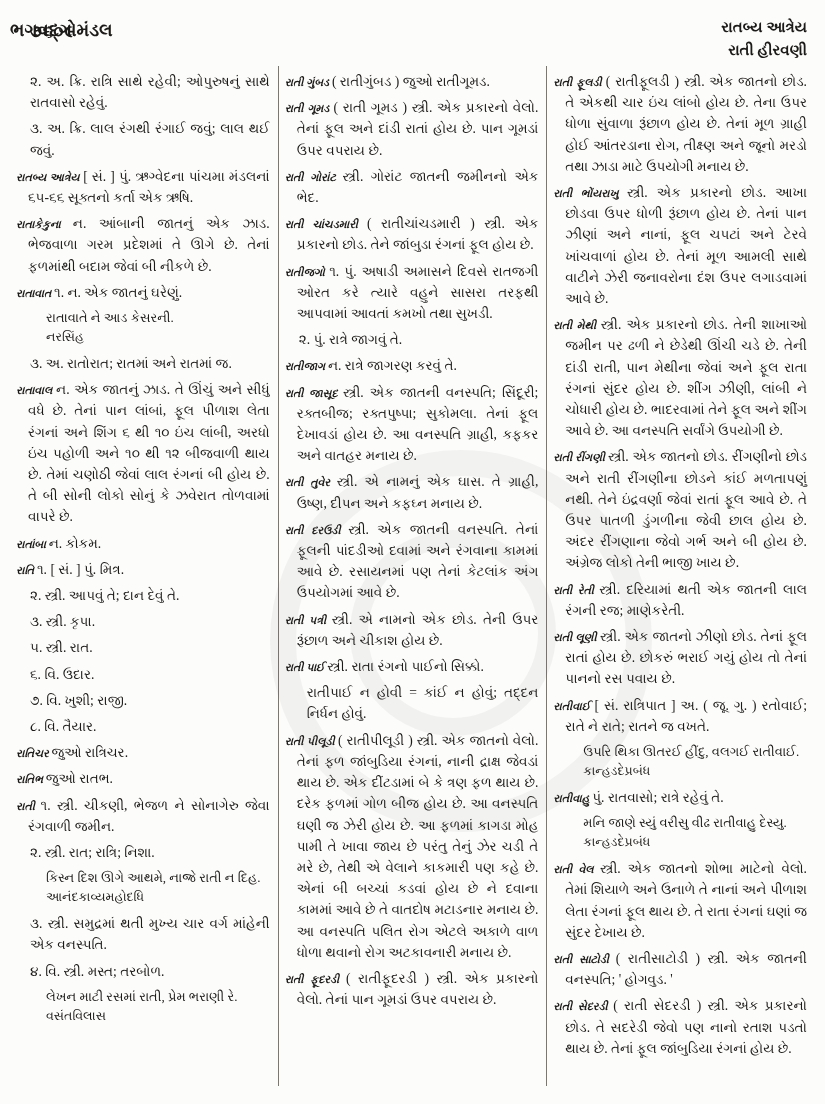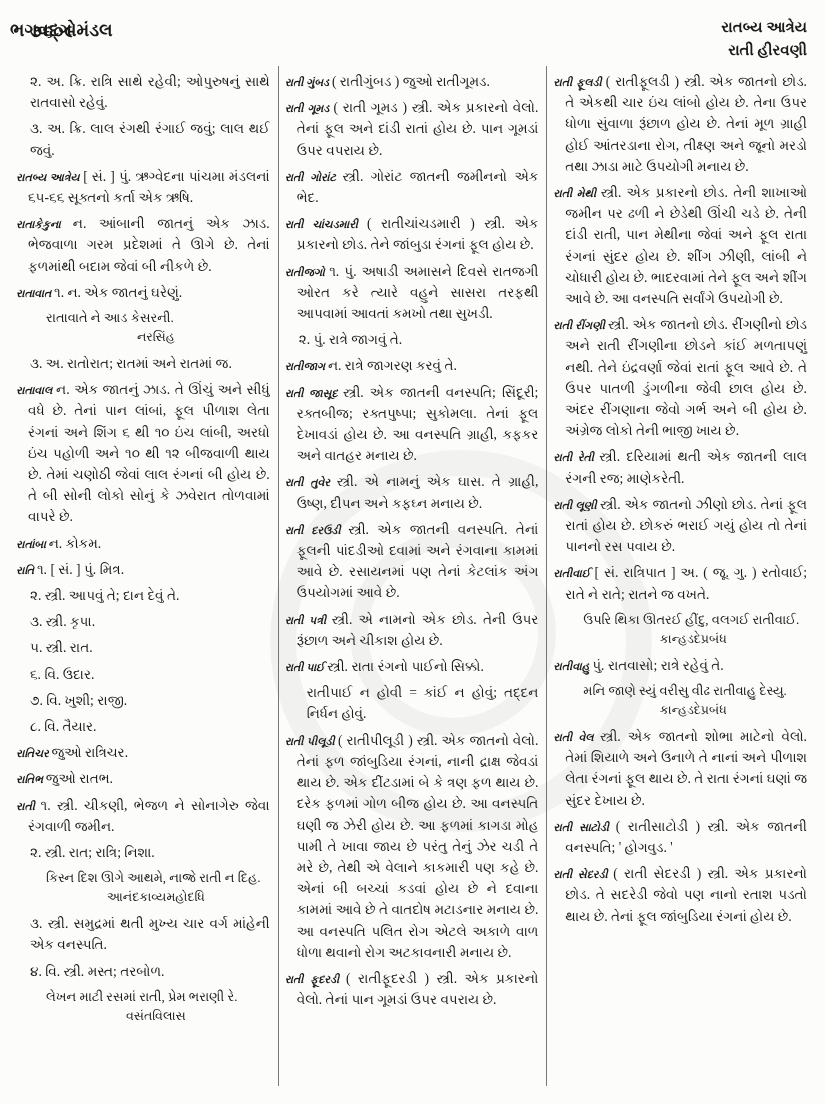--- a/index.html
+++ b/index.html
@@ -69,21 +69,21 @@
     padding-left:30px;
     font-size:13px;
   }
   .headword{
     font-weight:bold;
     font-size:11px;
     font-style:italic;
   }
   .attribution{
     display:block;
-    text-align:center;
+    text-align:left;
     padding-right:4px;
     font-size:12.6px;
   }
   .watermark{
     position:absolute;
     left:230px;top:420px;
     width:420px;height:420px;
     pointer-events:none;
     opacity:0.06;
   }
@@ -151,20 +151,21 @@
         <p class="para entry"><span class="headword">રાતી તુવેર </span>સ્ત્રી. એ નામનું એક ઘાસ. તે ગ્રાહી, ઉષ્ણ, દીપન અને કફઘ્ન મનાય છે.</p>
         <p class="para entry"><span class="headword">રાતી દરઉડી </span>સ્ત્રી. એક જાતની વનસ્પતિ. તેનાં ફૂલની પાંદડીઓ દવામાં અને રંગવાના કામમાં આવે છે. રસાયનમાં પણ તેનાં કેટલાંક અંગ ઉપયોગમાં આવે છે.</p>
         <p class="para entry"><span class="headword">રાતી પત્રી </span>સ્ત્રી. એ નામનો એક છોડ. તેની ઉપર રૂંછાળ અને ચીકાશ હોય છે.</p>
         <p class="para entry"><span class="headword">રાતી પાઈ </span>સ્ત્રી. રાતા રંગનો પાઈનો સિક્કો.</p>
         <p class="para idiom">રાતીપાઈ ન હોવી = કાંઈ ન હોવું; તદ્દન નિર્ધન હોવું.</p>
         <p class="para entry"><span class="headword">રાતી પીલૂડી </span>( રાતીપીલૂડી ) સ્ત્રી. એક જાતનો વેલો. તેનાં ફળ જાંબુડિયા રંગનાં, નાની દ્રાક્ષ જેવડાં થાય છે. એક દીંટડામાં બે કે ત્રણ ફળ થાય છે. દરેક ફળમાં ગોળ બીજ હોય છે. આ વનસ્પતિ ઘણી જ ઝેરી હોય છે. આ ફળમાં કાગડા મોહ પામી તે ખાવા જાય છે પરંતુ તેનું ઝેર ચડી તે મરે છે, તેથી એ વેલાને કાકમારી પણ કહે છે. એનાં બી બચ્ચાં કડવાં હોય છે ને દવાના કામમાં આવે છે તે વાતદોષ મટાડનાર મનાય છે. આ વનસ્પતિ પલિત રોગ એટલે અકાળે વાળ ધોળા થવાનો રોગ અટકાવનારી મનાય છે.</p>
         <p class="para entry"><span class="headword">રાતી ફૂદરડી </span>( રાતીફૂદરડી ) સ્ત્રી. એક પ્રકારનો વેલો. તેનાં પાન ગૂમડાં ઉપર વપરાય છે.</p>
       </div>
     <div class="column" id="col-2">
         <p class="para entry"><span class="headword">રાતી ફૂલડી </span>( રાતીફૂલડી ) સ્ત્રી. એક જાતનો છોડ. તે એકથી ચાર ઇંચ લાંબો હોય છે. તેના ઉપર ધોળા સુંવાળા રૂંછાળ હોય છે. તેનાં મૂળ ગ્રાહી હોઈ આંતરડાના રોગ, તીક્ષ્ણ અને જૂનો મરડો તથા ઝાડા માટે ઉપયોગી મનાય છે.</p>
+        <p class="para entry"><span class="headword">રાતી ભોંયરાખુ </span>સ્ત્રી. એક પ્રકારનો છોડ. આખા છોડવા ઉપર ધોળી રૂંછાળ હોય છે. તેનાં પાન ઝીણાં અને નાનાં, ફૂલ ચપટાં અને ટેરવે ખાંચવાળાં હોય છે. તેનાં મૂળ આમલી સાથે વાટીને ઝેરી જનાવરોના દંશ ઉપર લગાડવામાં આવે છે.</p>
         <p class="para entry"><span class="headword">રાતી મેથી </span>સ્ત્રી. એક પ્રકારનો છોડ. તેની શાખાઓ જમીન પર ઢળી ને છેડેથી ઊંચી ચડે છે. તેની દાંડી રાતી, પાન મેથીના જેવાં અને ફૂલ રાતા રંગનાં સુંદર હોય છે. શીંગ ઝીણી, લાંબી ને ચોધારી હોય છે. ભાદરવામાં તેને ફૂલ અને શીંગ આવે છે. આ વનસ્પતિ સર્વાંગે ઉપયોગી છે.</p>
         <p class="para entry"><span class="headword">રાતી રીંગણી </span>સ્ત્રી. એક જાતનો છોડ. રીંગણીનો છોડ અને રાતી રીંગણીના છોડને કાંઈ મળતાપણું નથી. તેને ઇંદ્રવર્ણા જેવાં રાતાં ફૂલ આવે છે. તે ઉપર પાતળી ડુંગળીના જેવી છાલ હોય છે. અંદર રીંગણાના જેવો ગર્ભ અને બી હોય છે. અંગ્રેજ લોકો તેની ભાજી ખાય છે.</p>
         <p class="para entry"><span class="headword">રાતી રેતી </span>સ્ત્રી. દરિયામાં થતી એક જાતની લાલ રંગની રજ; માણેકરેતી.</p>
         <p class="para entry"><span class="headword">રાતી લૂણી </span>સ્ત્રી. એક જાતનો ઝીણો છોડ. તેનાં ફૂલ રાતાં હોય છે. છોકરું ભરાઈ ગયું હોય તો તેનાં પાનનો રસ પવાય છે.</p>
         <p class="para entry"><span class="headword">રાતીવાઈ </span>[ સં. રાત્રિપાત ] અ. ( જૂ. ગુ. ) રતોવાઈ; રાતે ને રાતે; રાતને જ વખતે.</p>
         <p class="para quote">ઉપરિ થિકા ઊતરઈ હીંદુ, વલગઈ રાતીવાઈ.<span class="attribution">કાન્હડદેપ્રબંધ</span></p>
         <p class="para entry"><span class="headword">રાતીવાહુ </span>પું. રાતવાસો; રાત્રે રહેવું તે.</p>
         <p class="para quote">મનિ જાણે સ્યું વરીસુ વીઢ રાતીવાહુ દેસ્યુ.<span class="attribution">કાન્હડદેપ્રબંધ</span></p>
         <p class="para entry"><span class="headword">રાતી વેલ </span>સ્ત્રી. એક જાતનો શોભા માટેનો વેલો. તેમાં શિયાળે અને ઉનાળે તે નાનાં અને પીળાશ લેતા રંગનાં ફૂલ થાય છે. તે રાતા રંગનાં ઘણાં જ સુંદર દેખાય છે.</p>
         <p class="para entry"><span class="headword">રાતી સાટોડી </span>( રાતીસાટોડી ) સ્ત્રી. એક જાતની વનસ્પતિ; ' હોગવુડ. '</p>

